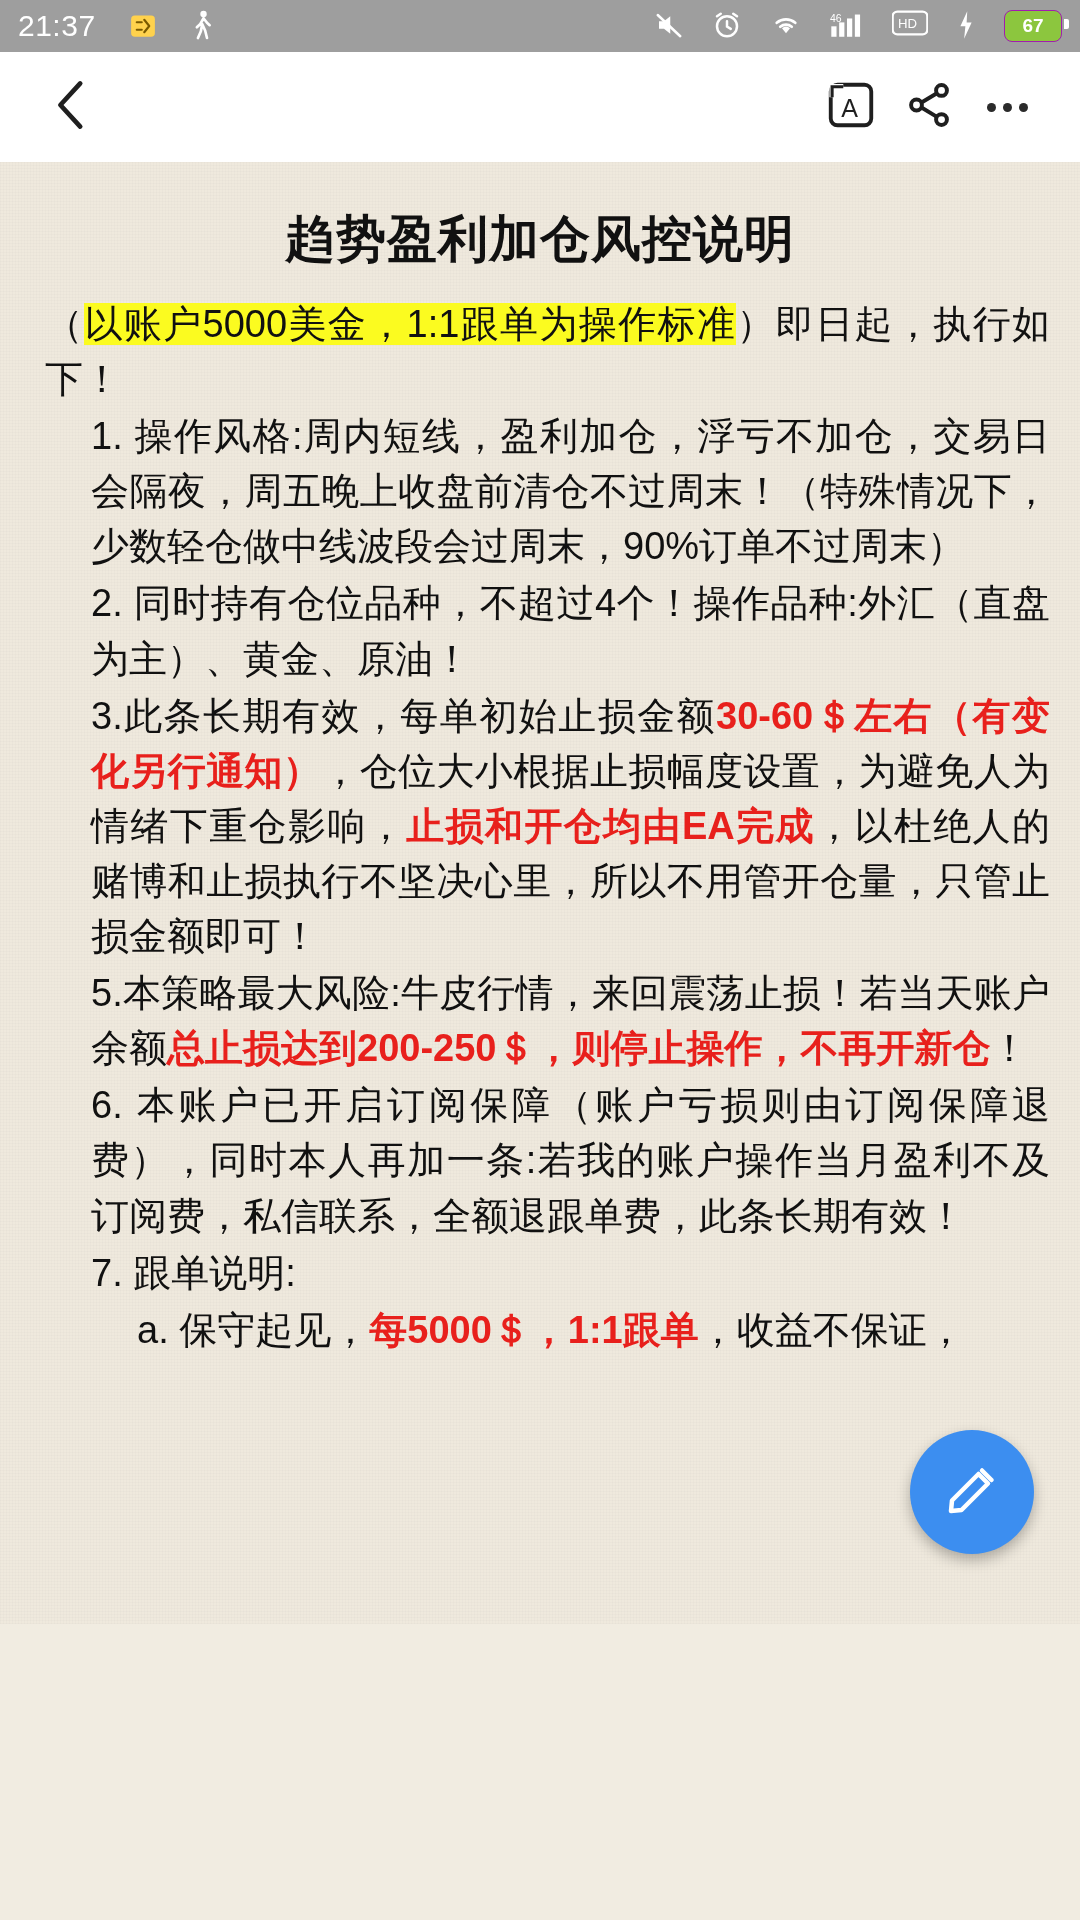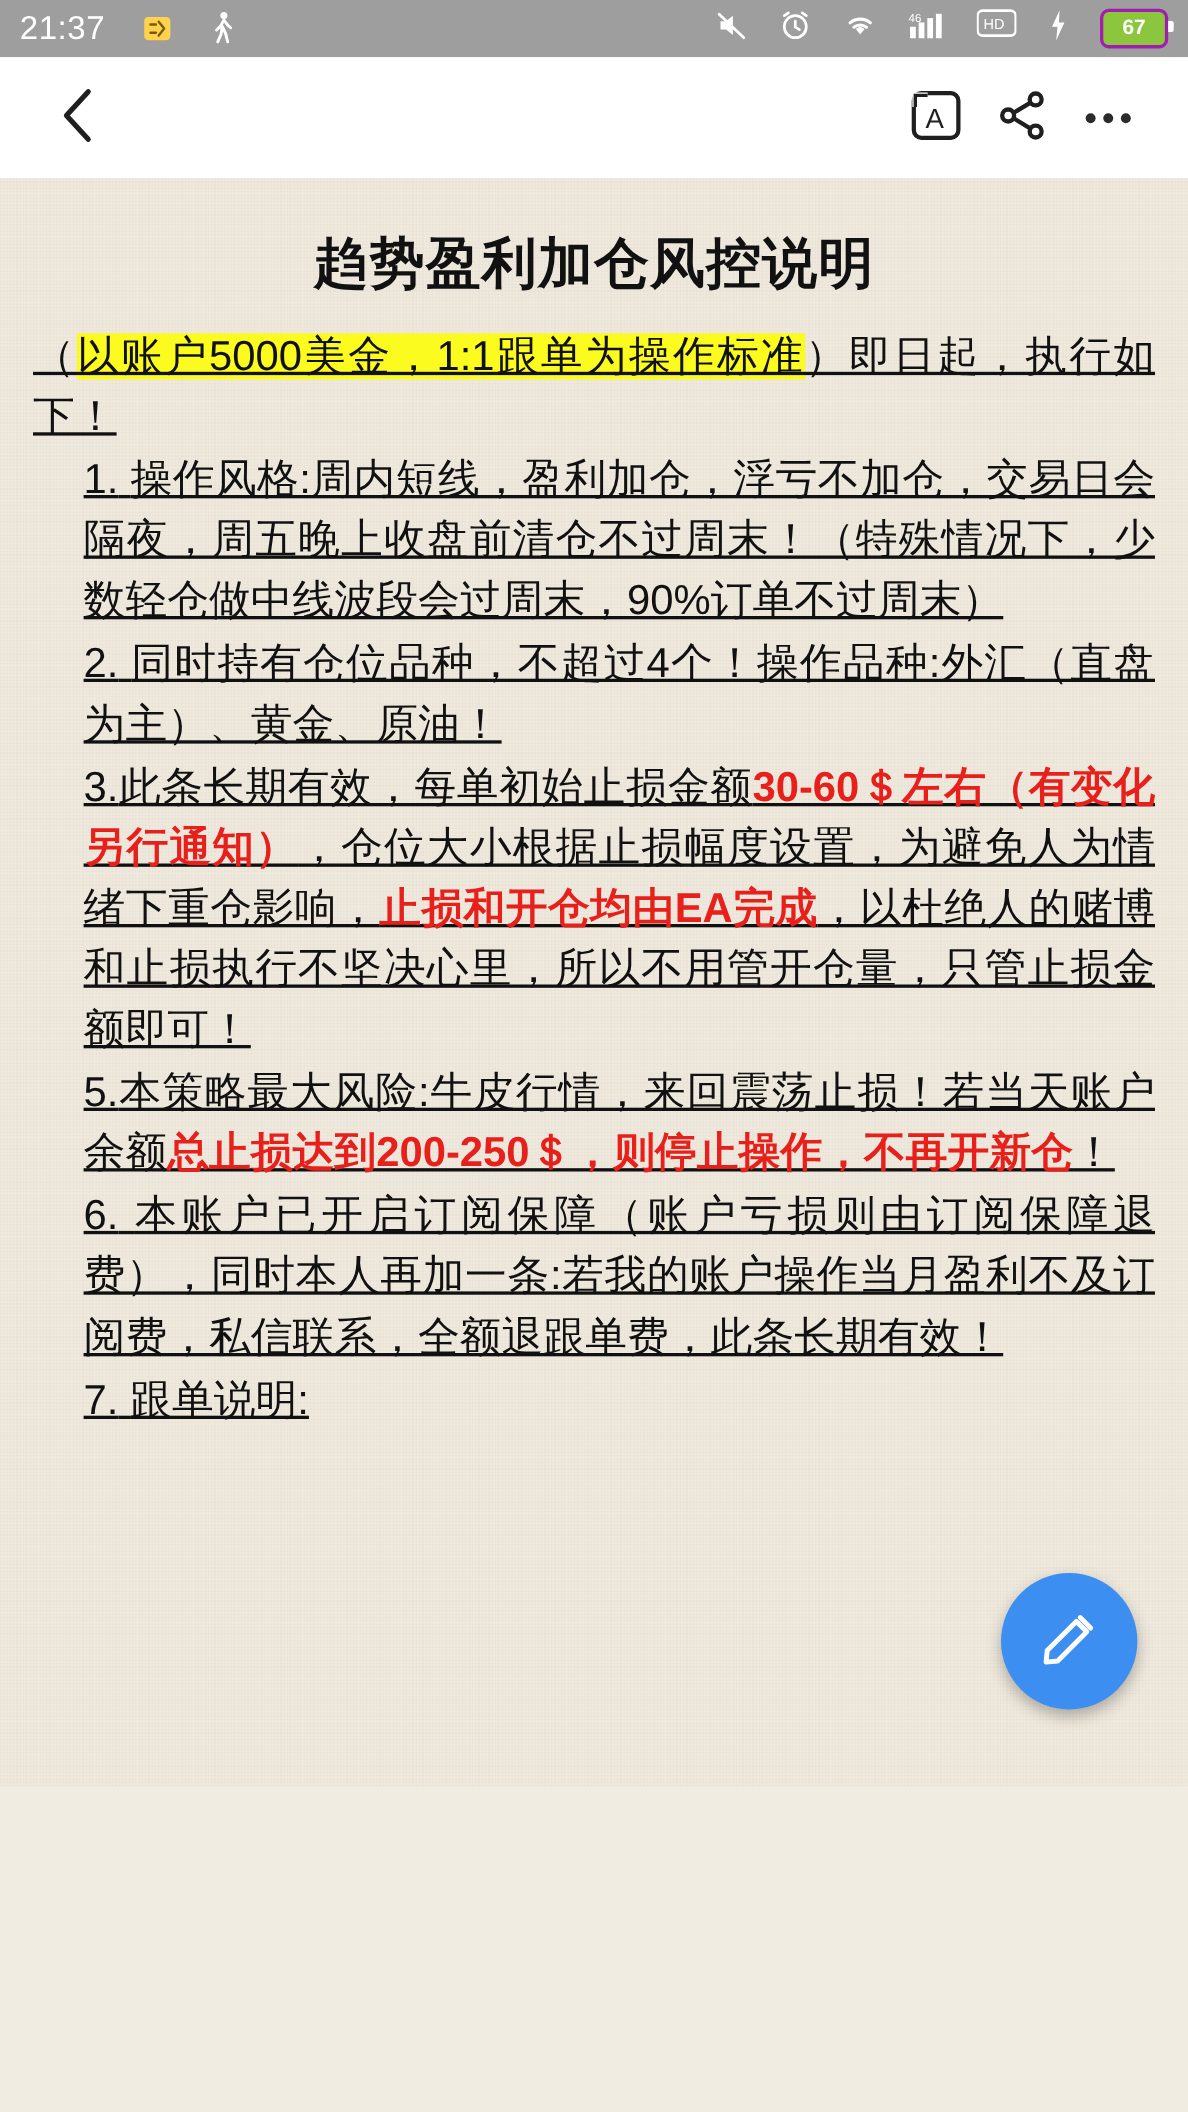--- a/index.html
+++ b/index.html
@@ -40,21 +40,21 @@
     gap: 28px;
   }
   .icon-box {
     display: inline-flex;
     align-items: center;
     justify-content: center;
   }
   .battery {
     width: 56px;
     height: 30px;
-    border: 3px solid #a21caf;
+    border: 1px solid #a21caf;
     border-radius: 8px;
     position: relative;
     display: flex;
     align-items: center;
     justify-content: center;
     background: #8cc63e;
   }
   .battery::after {
     content: "";
     position: absolute;
@@ -117,23 +117,22 @@
     text-align: center;
     font-size: 50px;
     font-weight: bold;
     letter-spacing: 1px;
     margin: 14px 0 24px 0;
     color: #111;
   }
   .para {
     font-size: 38px;
     line-height: 1.45;
-    margin: 0 0 2px 0;
+    margin: 0 0 2px 15px;
     text-align: justify;
-    text-decoration: underline;
   }
   .para.lead { text-indent: 0; }
   .para.item {
     padding-left: 46px;
   }
   .para.sub {
     padding-left: 92px;
   }
   .hl {
     background: #fbfb20;
@@ -295,20 +294,24 @@
   <p class="para item">
     <span>6.</span>
     <span>本账户已开启订阅保障（账户亏损则由订阅保障退费），同时本人再加一条:若我的账户操作当月盈利不及订阅费，私信联系，全额退跟单费，此条长期有效！</span>
   </p>
 
   <p class="para item">
     <span>7.</span>
     <span>跟单说明:</span>
   </p>
 
+  <p class="para sub">
+    <span>a.</span>
+    <span>保守起见，</span><span class="red bold">每5000＄，1:1跟单</span><span>，收益不保证，</span>
+  </p>
 
   <div class="fab">
     <span>
       <svg width="60" height="60" viewBox="0 0 24 24">
         <path d="M4 16.2 L14.6 5.6 L18.4 9.4 L7.8 20 L3.6 20.4 Z" fill="none" stroke="#ffffff" stroke-width="1.8" stroke-linejoin="round"></path>
         <path d="M16 4.2 L19.8 8" stroke="#ffffff" stroke-width="1.8" stroke-linecap="round"></path>
       </svg>
     </span>
   </div>
 </div>

